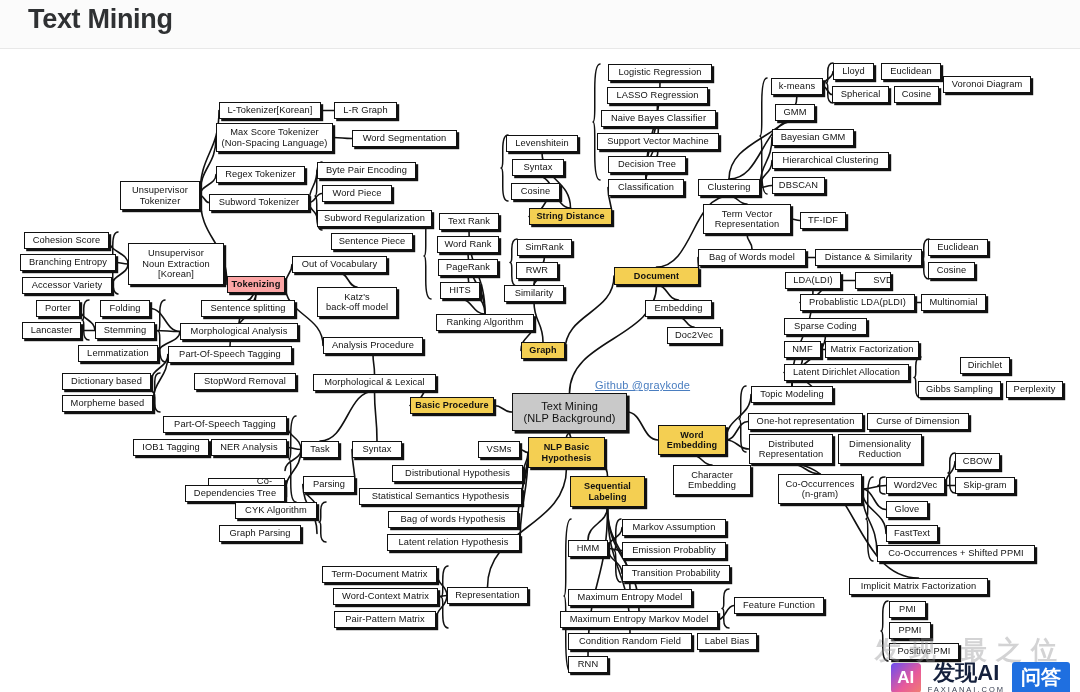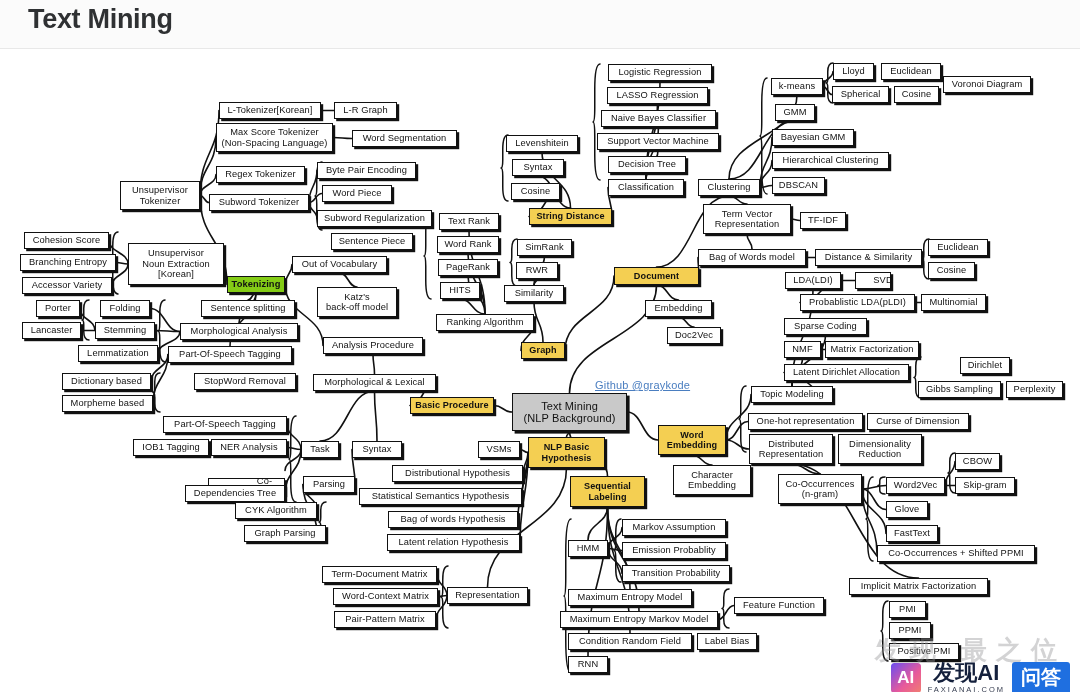--- a/index.html
+++ b/index.html
@@ -60,21 +60,21 @@
     white-space: pre-line;
     letter-spacing: 0.1px;
   }
   .node.yellow {
     background: #f4cf52;
     box-shadow: 2.2px 2.2px 0 #111111;
     font-weight: bold;
     font-size: 9.1px;
   }
   .node.pale {
-    background: #84cc16;
+    background: #fca5a5;
     font-weight: bold;
   }
   .node.root {
     background: #c9c9c9;
     font-size: 11px;
     box-shadow: 2.6px 2.6px 0 #111111;
     border-width: 1.5px;
   }
   #credit {
     position: absolute;
@@ -323,21 +323,21 @@
         <div class="node" style="left: 133px; top: 390px; width: 76px; height: 17px;">IOB1 Tagging</div>
         <div class="node" style="left: 211px; top: 390px; width: 76px; height: 17px;">NER Analysis</div>
         <div class="node" style="left: 208px; top: 429px; width: 77px; height: 17px; padding-left: 40px;">Co-reference</div>
         <div class="node" style="left: 185px; top: 436px; width: 100px; height: 17px;">Dependencies Tree</div>
         <div class="node" style="left: 323px; top: 288px; width: 100px; height: 17px;">Analysis Procedure</div>
         <div class="node" style="left: 313px; top: 325px; width: 123px; height: 17px;">Morphological &amp; Lexical</div>
         <div class="node" style="left: 301px; top: 392px; width: 38px; height: 17px;">Task</div>
         <div class="node" style="left: 352px; top: 392px; width: 50px; height: 17px;">Syntax</div>
         <div class="node" style="left: 303px; top: 427px; width: 52px; height: 17px;">Parsing</div>
         <div class="node" style="left: 235px; top: 453px; width: 82px; height: 17px;">CYK Algorithm</div>
-        <div class="node" style="left: 244px; top: 476px; width: 82px; height: 17px;">Graph Parsing</div>
+        <div class="node" style="left: 219px; top: 476px; width: 82px; height: 17px;">Graph Parsing</div>
         <div class="node" style="left: 478px; top: 392px; width: 42px; height: 17px;">VSMs</div>
         <div class="node" style="left: 392px; top: 416px; width: 131px; height: 17px;">Distributional Hypothesis</div>
         <div class="node" style="left: 359px; top: 439px; width: 163px; height: 17px;">Statistical Semantics Hypothesis</div>
         <div class="node" style="left: 388px; top: 462px; width: 130px; height: 17px;">Bag of words Hypothesis</div>
         <div class="node" style="left: 387px; top: 485px; width: 133px; height: 17px;">Latent relation Hypothesis</div>
         <div class="node" style="left: 322px; top: 517px; width: 115px; height: 17px;">Term-Document Matrix</div>
         <div class="node" style="left: 333px; top: 539px; width: 105px; height: 17px;">Word-Context Matrix</div>
         <div class="node" style="left: 334px; top: 562px; width: 102px; height: 17px;">Pair-Pattern Matrix</div>
         <div class="node" style="left: 447px; top: 538px; width: 81px; height: 17px;">Representation</div>
         <div class="node" style="left: 506px; top: 86px; width: 72px; height: 17px;">Levenshitein</div>

